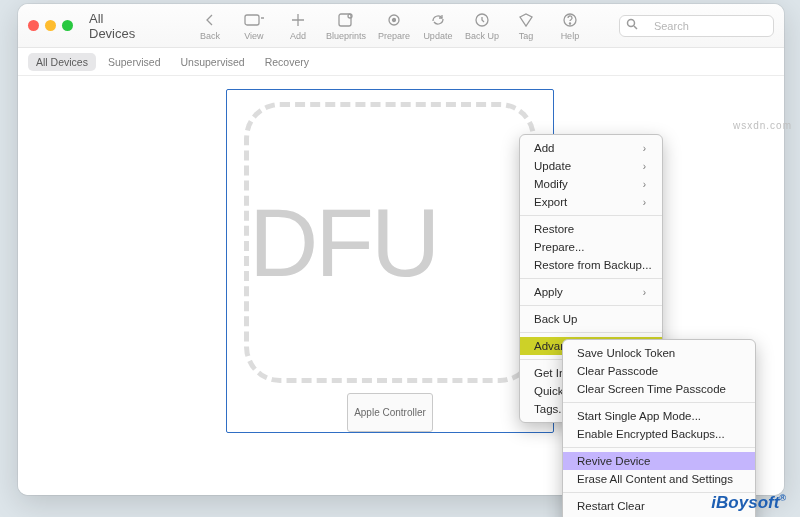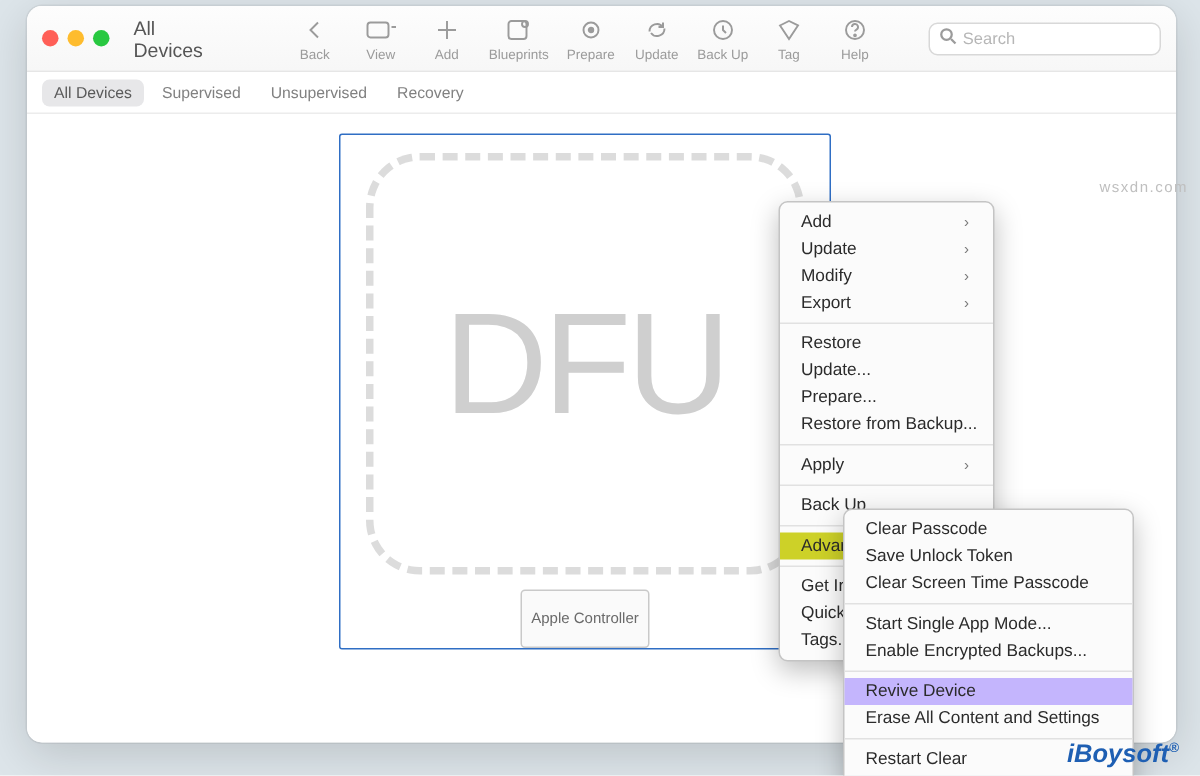--- a/index.html
+++ b/index.html
@@ -49,20 +49,21 @@
     .tb-item .ic { height: 18px; display:flex; align-items:center; justify-content:center; }
     .tb-item svg { stroke:#9b9b9b; fill:none; stroke-width:1.3; }
     .search-wrap {
       margin-left: 22px;
       display:flex; align-items:center;
       background:#fff;
       border:1px solid #d8d8d8;
       border-radius:6px;
       height:22px; padding:0 6px;
       width: 156px;
+      gap: 12px;
     }
     .search-wrap svg { stroke:#9b9b9b; fill:none; stroke-width:1.5; }
     .search-wrap .ph { color:#b6b6b6; font-size:11px; margin-left:4px; }
     
     .scopebar {
       height: 28px;
       display:flex; align-items:center;
       gap: 4px;
       padding: 0 10px;
       border-bottom:1px solid #ececec;
@@ -90,21 +91,21 @@
       border: 1.5px solid #2f6ec4;
       border-radius: 2px;
       display:flex; flex-direction:column;
       align-items:center;
       padding-top:12px;
     }
     .dfu-box {
       width: 292px; height: 292px;
       border: 5px dashed #dcdcdc;
       border-radius: 36px;
-      display:flex; align-items:center; justify-content:center;
+      display:flex; align-items:center; justify-content:flex-start;
     }
     .dfu-text {
       font-size: 96px;
       font-weight: 300;
       color:#cfcfcf;
       letter-spacing: -3px;
     }
     .device-label {
       margin-top: 10px;
       font-size: 10px;
@@ -288,23 +289,20 @@
     </div>
   <div class="item">
       <span>Export</span>
       <span class="chev">›</span>
     </div>
   <div class="sep"></div>
   <div class="item">
       <span>Restore</span>
     </div>
   <div class="item">
-      <span>Update...</span>
-    </div>
-  <div class="item">
       <span>Prepare...</span>
     </div>
   <div class="item">
       <span>Restore from Backup...</span>
     </div>
   <div class="sep"></div>
   <div class="item">
       <span>Apply</span>
       <span class="chev">›</span>
     </div>
@@ -324,24 +322,24 @@
   <div class="item">
       <span>Quick Look</span>
     </div>
   <div class="item">
       <span>Tags...</span>
     </div>
 </div>
 
 <div class="menu menu2">
   <div class="item">
+      <span>Save Unlock Token</span>
+    </div>
+  <div class="item">
       <span>Clear Passcode</span>
-    </div>
-  <div class="item">
-      <span>Save Unlock Token</span>
     </div>
   <div class="item">
       <span>Clear Screen Time Passcode</span>
     </div>
   <div class="sep"></div>
   <div class="item">
       <span>Start Single App Mode...</span>
     </div>
   <div class="item">
       <span>Enable Encrypted Backups...</span>

